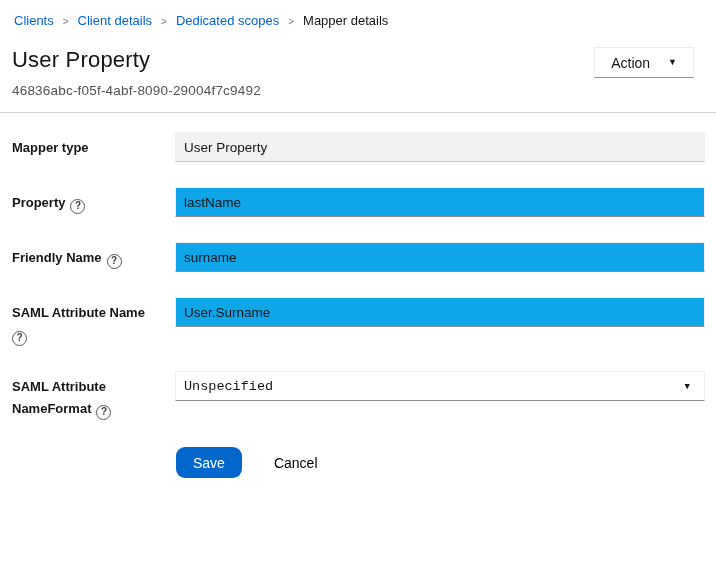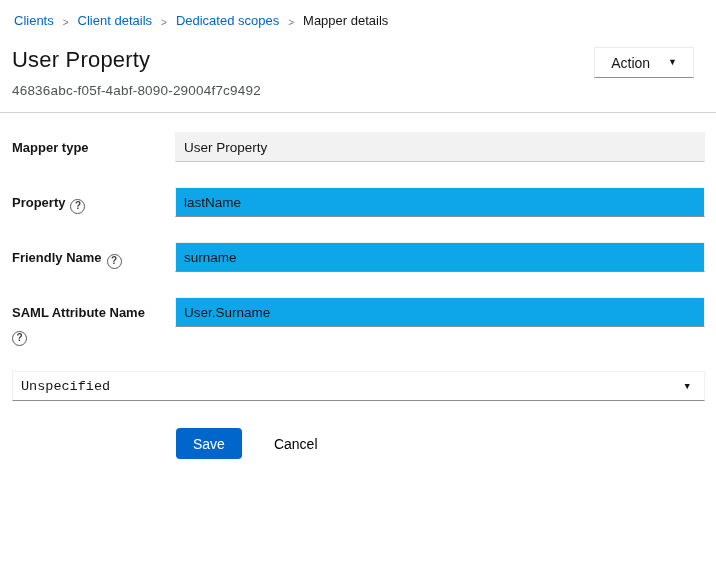--- a/index.html
+++ b/index.html
@@ -1,21 +1,21 @@
 <!DOCTYPE html>
 <html><head>
 <meta charset="utf-8">
 <style>
   * { margin: 0; padding: 0; box-sizing: border-box; }
   html, body { width: 716px; height: 578px; background: #ffffff; overflow: hidden; }
   body { font-family: "Liberation Sans", sans-serif; color: #151515; }
 
   
   .header-wrap { padding: 13px 22px 0 14px; }
-  .breadcrumb { display: flex; align-items: flex-end; font-size: 13px; gap: 9px; }
+  .breadcrumb { display: flex; align-items: center; font-size: 13px; gap: 9px; }
   .breadcrumb a { color: #0066cc; text-decoration: none; cursor: pointer; }
   .breadcrumb .sep { color: #7b7f83; font-size: 10px; padding-top: 1px; }
   .breadcrumb .current { color: #151515; }
 
   .title-row { display: flex; justify-content: space-between; align-items: flex-start; margin-top: 19px; padding-left: -2px; }
   .title-block { padding-left: 0px; margin-left: -2px; }
   h1.page-title { font-size: 22px; font-weight: 500; letter-spacing: 0.2px; color: #151515; }
   .subtitle { font-size: 13.5px; color: #4f5255; margin-top: 10px; letter-spacing: 0.2px; }
 
   .action-toggle {
@@ -52,21 +52,21 @@
   .select-box {
     position: relative; display: flex; align-items: center; height: 30px; padding: 0 8px;
     font-size: 13.5px; color: #151515; background: #ffffff;
     border: 1px solid #f0f0f0; border-bottom: 1px solid #8a8d90; cursor: pointer; font-family: Liberation Mono, monospace;
   }
   .select-box .caret { position: absolute; right: 14px; top: 11px; }
 
   
   .actions { display: flex; align-items: center; margin-left: 164px; margin-top: 27px; }
   .save-btn {
-    background: #0066cc; color: #ffffff; border: none; border-radius: 4px;
+    background: #0066cc; color: #ffffff; border: none; border-radius: 9px;
     font-family: "Liberation Sans", sans-serif;
     font-size: 14px; height: 31px; padding: 0 17px; cursor: pointer;
   }
   .cancel-link { color: #000000; font-size: 14px; margin-left: 32px; text-decoration: none; cursor: pointer; }
 </style>
 </head>
 <body>
 
 <div class="header-wrap">
   <nav class="breadcrumb">
@@ -126,20 +126,23 @@
   <div class="form-row">
     <div class="label-col">
       <span class="label-text">SAML Attribute Name</span><span class="help-icon">?</span>
     </div>
     <div class="input-col">
       <input class="text-input" value="User.Surname" style="">
     </div>
   </div>
 
   <div class="form-row">
+    <div class="label-col">
+      <span class="label-text">SAML Attribute NameFormat</span><span class="help-icon">?</span>
+    </div>
     <div class="input-col">
       <div class="select-box">
         <span>Unspecified</span>
         <span class="caret">▼</span>
       </div>
     </div>
   </div>
 
   <div class="actions">
     <button class="save-btn">Save</button>

